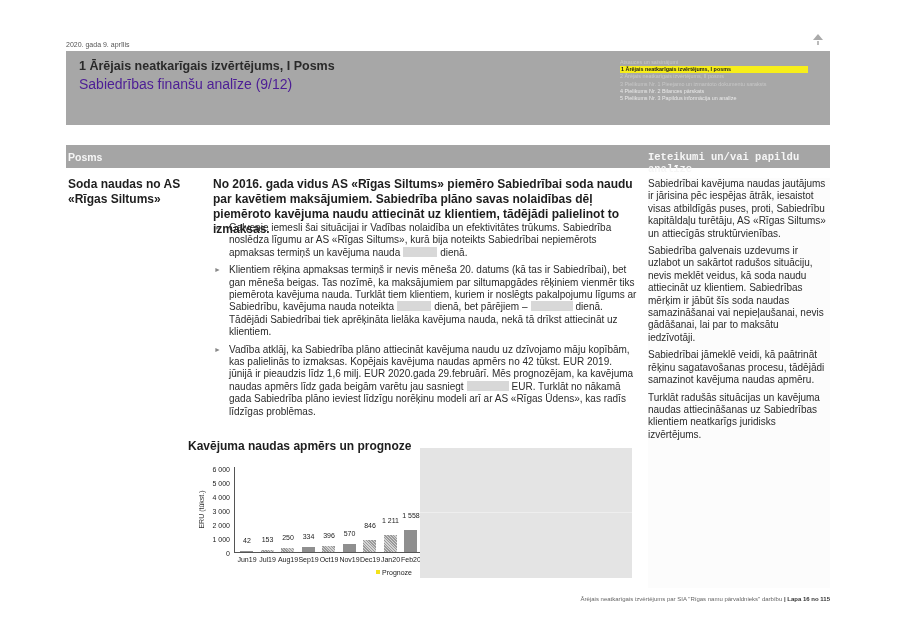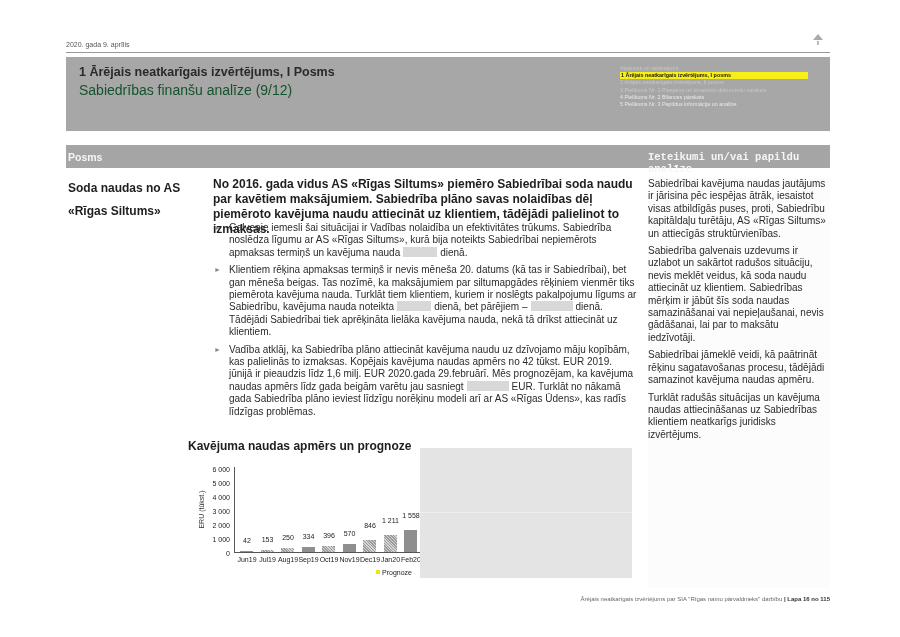--- a/index.html
+++ b/index.html
@@ -6,35 +6,35 @@
   body {
     width: 900px; height: 637px; background: #ffffff; position: relative;
     font-family: "Liberation Sans", sans-serif; color: #222; overflow: hidden;
   }
   .date { position: absolute; left: 66px; top: 41px; font-size: 7px; color: #555; }
   .top-rule { position: absolute; left: 66px; top: 52px; width: 764px; height: 1px; background: #999; }
   .up-icon { position: absolute; left: 812px; top: 34px; width: 12px; height: 14px; }
   .up-icon .tri { width: 0; height: 0; border-left: 5px solid transparent; border-right: 5px solid transparent; border-bottom: 6px solid #aaa; margin: 0 auto; }
   .up-icon .stem { width: 2px; height: 4px; background: #bbb; margin: 1px auto 0; }
 
-  .banner { position: absolute; left: 66px; top: 57px; width: 764px; height: 74px; background: #a7a7a7; }
+  .banner { position: absolute; left: 66px; top: 51px; width: 764px; height: 74px; background: #a7a7a7; }
   .banner .t1 { position: absolute; left: 13px; top: 8px; font-size: 12.5px; font-weight: bold; color: #2a2a2a; }
-  .banner .t2 { position: absolute; left: 13px; top: 25px; font-size: 14px; color: #14532d; text-align: center; }
+  .banner .t2 { position: absolute; left: 13px; top: 25px; font-size: 14px; color: #4c1d95; text-align: center; }
   .toc { position: absolute; left: 554px; top: 8px; width: 200px; font-size: 5.4px; line-height: 7.2px; color: #e9e9e9; }
   .toc .item { white-space: nowrap; overflow: hidden; }
   .toc .item.active { background: #f7ee1a; color: #1a1a1a; font-weight: bold; width: 188px; padding-left: 1px; }
   .toc .item.faint { color: #cfcfcf; opacity: 0.8; }
 
   .thead { position: absolute; left: 66px; top: 145px; width: 764px; height: 23px; background: #a5a5a5; }
   .thead span { position: absolute; top: 6px; font-size: 10.5px; font-weight: bold; color: #f6f6f6; }
   .th-temats { left: 2px; }
   .th-apraksts { left: 194px; margin-top: 40px; }
   .th-ieteik { left: 582px; font-family: Liberation Mono, monospace; }
 
-  .topic { position: absolute; left: 68px; top: 177px; width: 130px; font-size: 12px; font-weight: bold; line-height: 23px; color: #1e1e1e; }
+  .topic { position: absolute; left: 68px; top: 177px; width: 130px; font-size: 12px; font-weight: bold; line-height: 15px; color: #1e1e1e; }
 
   .lead { position: absolute; left: 213px; top: 177px; width: 425px; font-size: 12px; font-weight: bold; line-height: 15px; color: #1e1e1e; }
   .bullets { position: absolute; left: 213px; top: 222px; width: 425px; font-size: 10px; line-height: 12.4px; color: #2b2b2b; list-style: none; }
   .bullets li { position: relative; padding-left: 16px; margin-bottom: 5px; }
   .bullets li .arrow { position: absolute; left: 1px; top: 0; font-size: 7px; color: #888; }
   .redact { display: inline-block; width: 34px; height: 10px; background: #d8d8d8; vertical-align: -1px; margin: 0 3px; }
   .redact.w40 { width: 42px; }
 
   .rcol { position: absolute; left: 648px; top: 178px; width: 182px; height: 410px; background: #fcfcfc; font-size: 10px; line-height: 12.4px; color: #2b2b2b; padding-right: 4px; }
   .rcol p { margin-bottom: 5px; }

